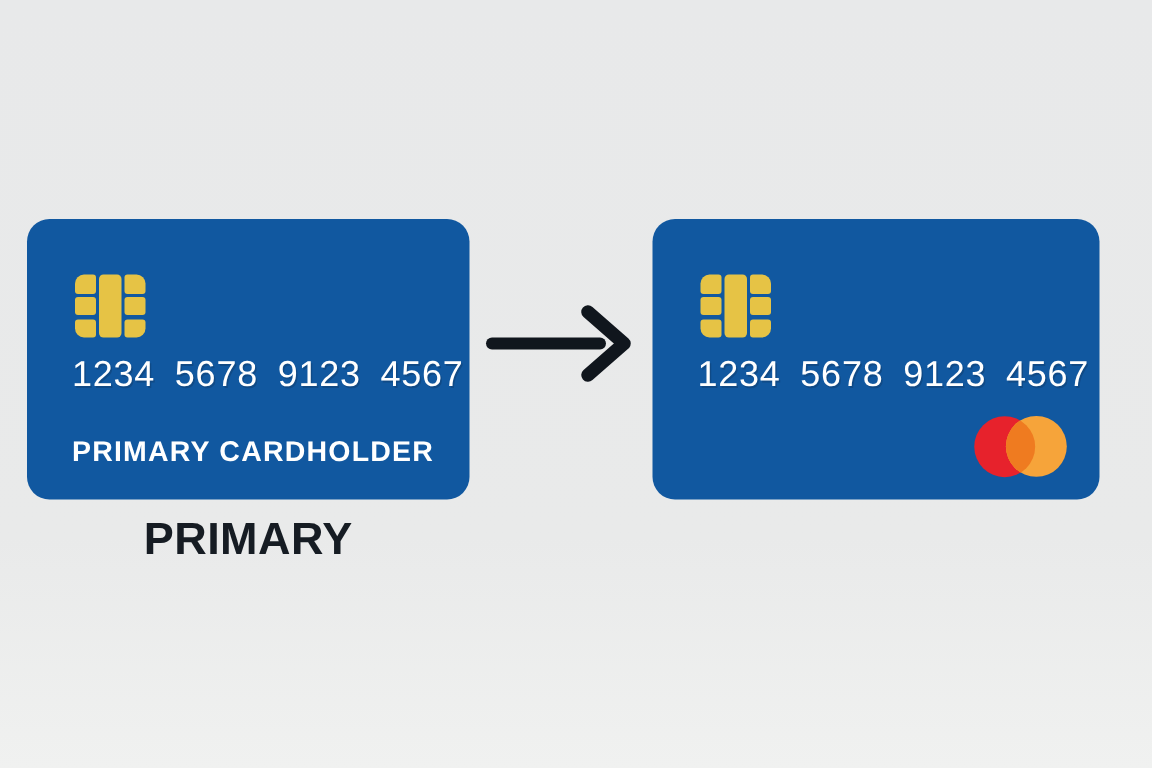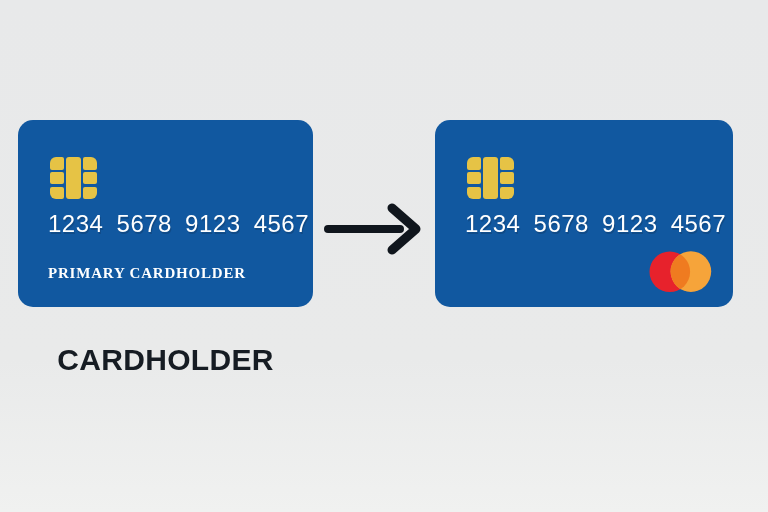--- a/index.html
+++ b/index.html
@@ -5,21 +5,21 @@
   html,body{margin:0;padding:0;}
   body{
     width:768px;height:512px;overflow:hidden;
     font-family:"Liberation Sans", sans-serif;
     background:linear-gradient(180deg,#e8e9ea 0%,#e9eaea 70%,#f0f1f0 100%);
   }
   .scene{position:relative;width:768px;height:512px;}
 
   
   .card{
-    position:absolute;top:120px;width:297px;height:187px;
+    position:absolute;top:146px;width:297px;height:187px;
     background:var(--card-blue,#1158a0);
     border-radius:15px;
   }
   .card-left{left:18px;width:295px;}
   .card-right{left:435px;width:298px;}
 
   
   .chip{
     position:absolute;left:32px;top:37px;width:49px;height:43px;
     display:grid;
@@ -41,23 +41,22 @@
     position:absolute;left:30px;top:90px;
     color:var(--card-text,#fff);
     font-size:24px;font-weight:400;
     letter-spacing:0.5px;word-spacing:6px;
     white-space:nowrap;
     text-shadow:1px 1.5px 0 rgba(15,40,70,0.28);
   }
   .card-name{
     position:absolute;left:30px;top:145px;
     color:var(--card-text,#fff);
-    font-size:15px;font-weight:700;letter-spacing:0.8px;
+    font-size:19px;font-weight:700;letter-spacing:0.8px;
     white-space:nowrap;
-    font-family:Liberation Serif, serif;
   }
 
   
   .mc-logo{position:absolute;left:214px;top:131px;}
 
   
   .arrow{position:absolute;left:322px;top:200px;}
 
   
   .caption{
@@ -112,18 +111,18 @@
       </defs>
       <circle cx="20.8" cy="20.8" r="20.3" fill="#e7222c"></circle>
       <circle cx="41.9" cy="20.6" r="20.3" fill="#f6a43a"></circle>
       <g clip-path="url(#mc-left-clip)">
         <circle cx="41.9" cy="20.6" r="20.3" fill="#ef7b20"></circle>
       </g>
     </svg>
   </div>
 
   <div class="caption caption-left">
-    <div>CARDHOLDER</div>
+    <div>PRIMARY</div>
   </div>
   <div class="caption caption-right">
   </div>
 
 </div>
 
 </body></html>

